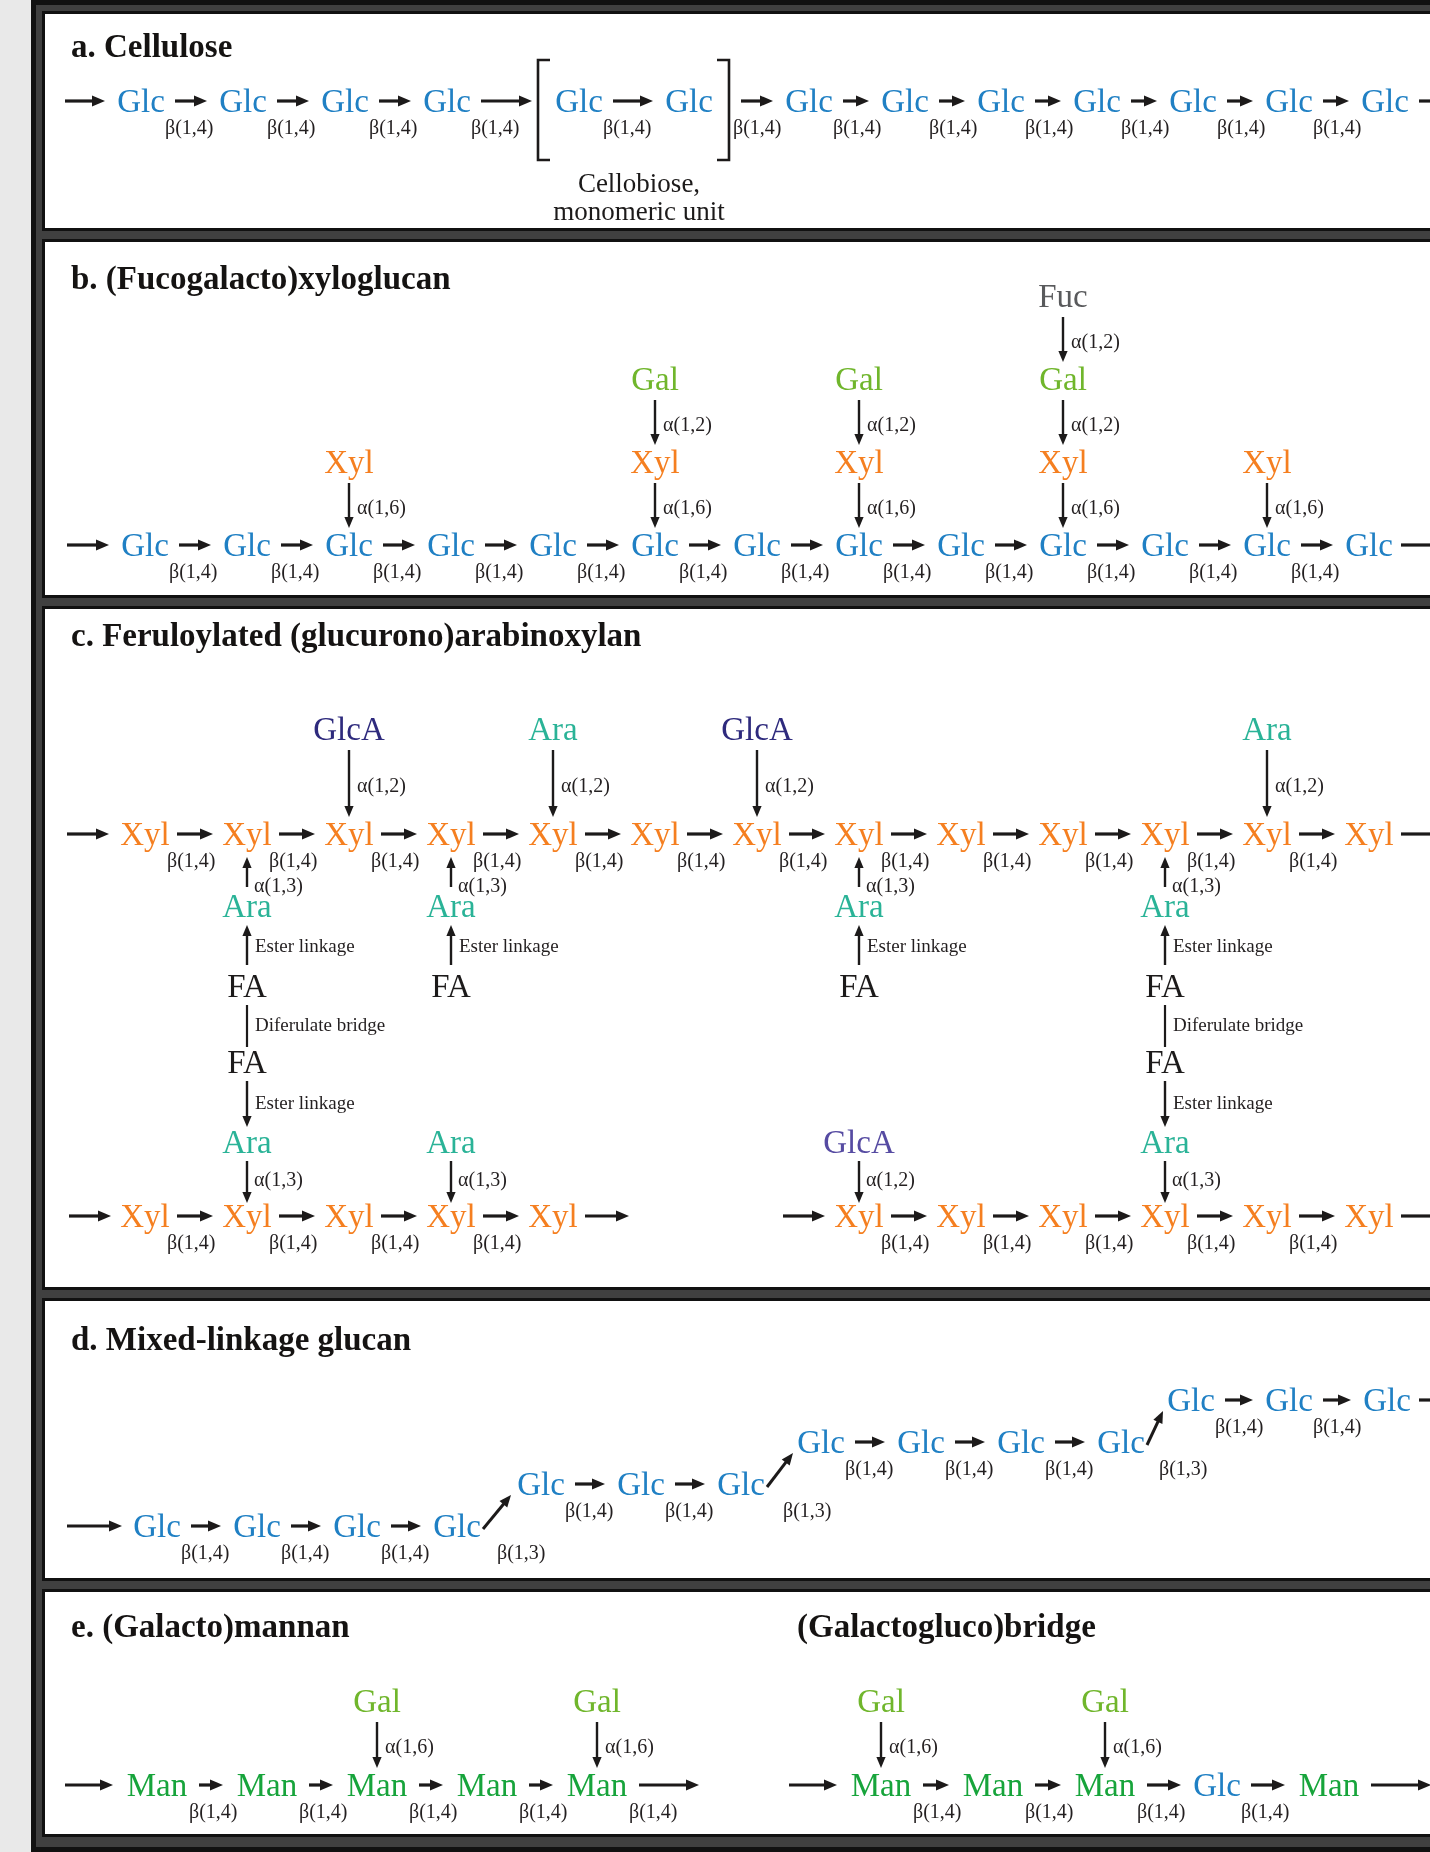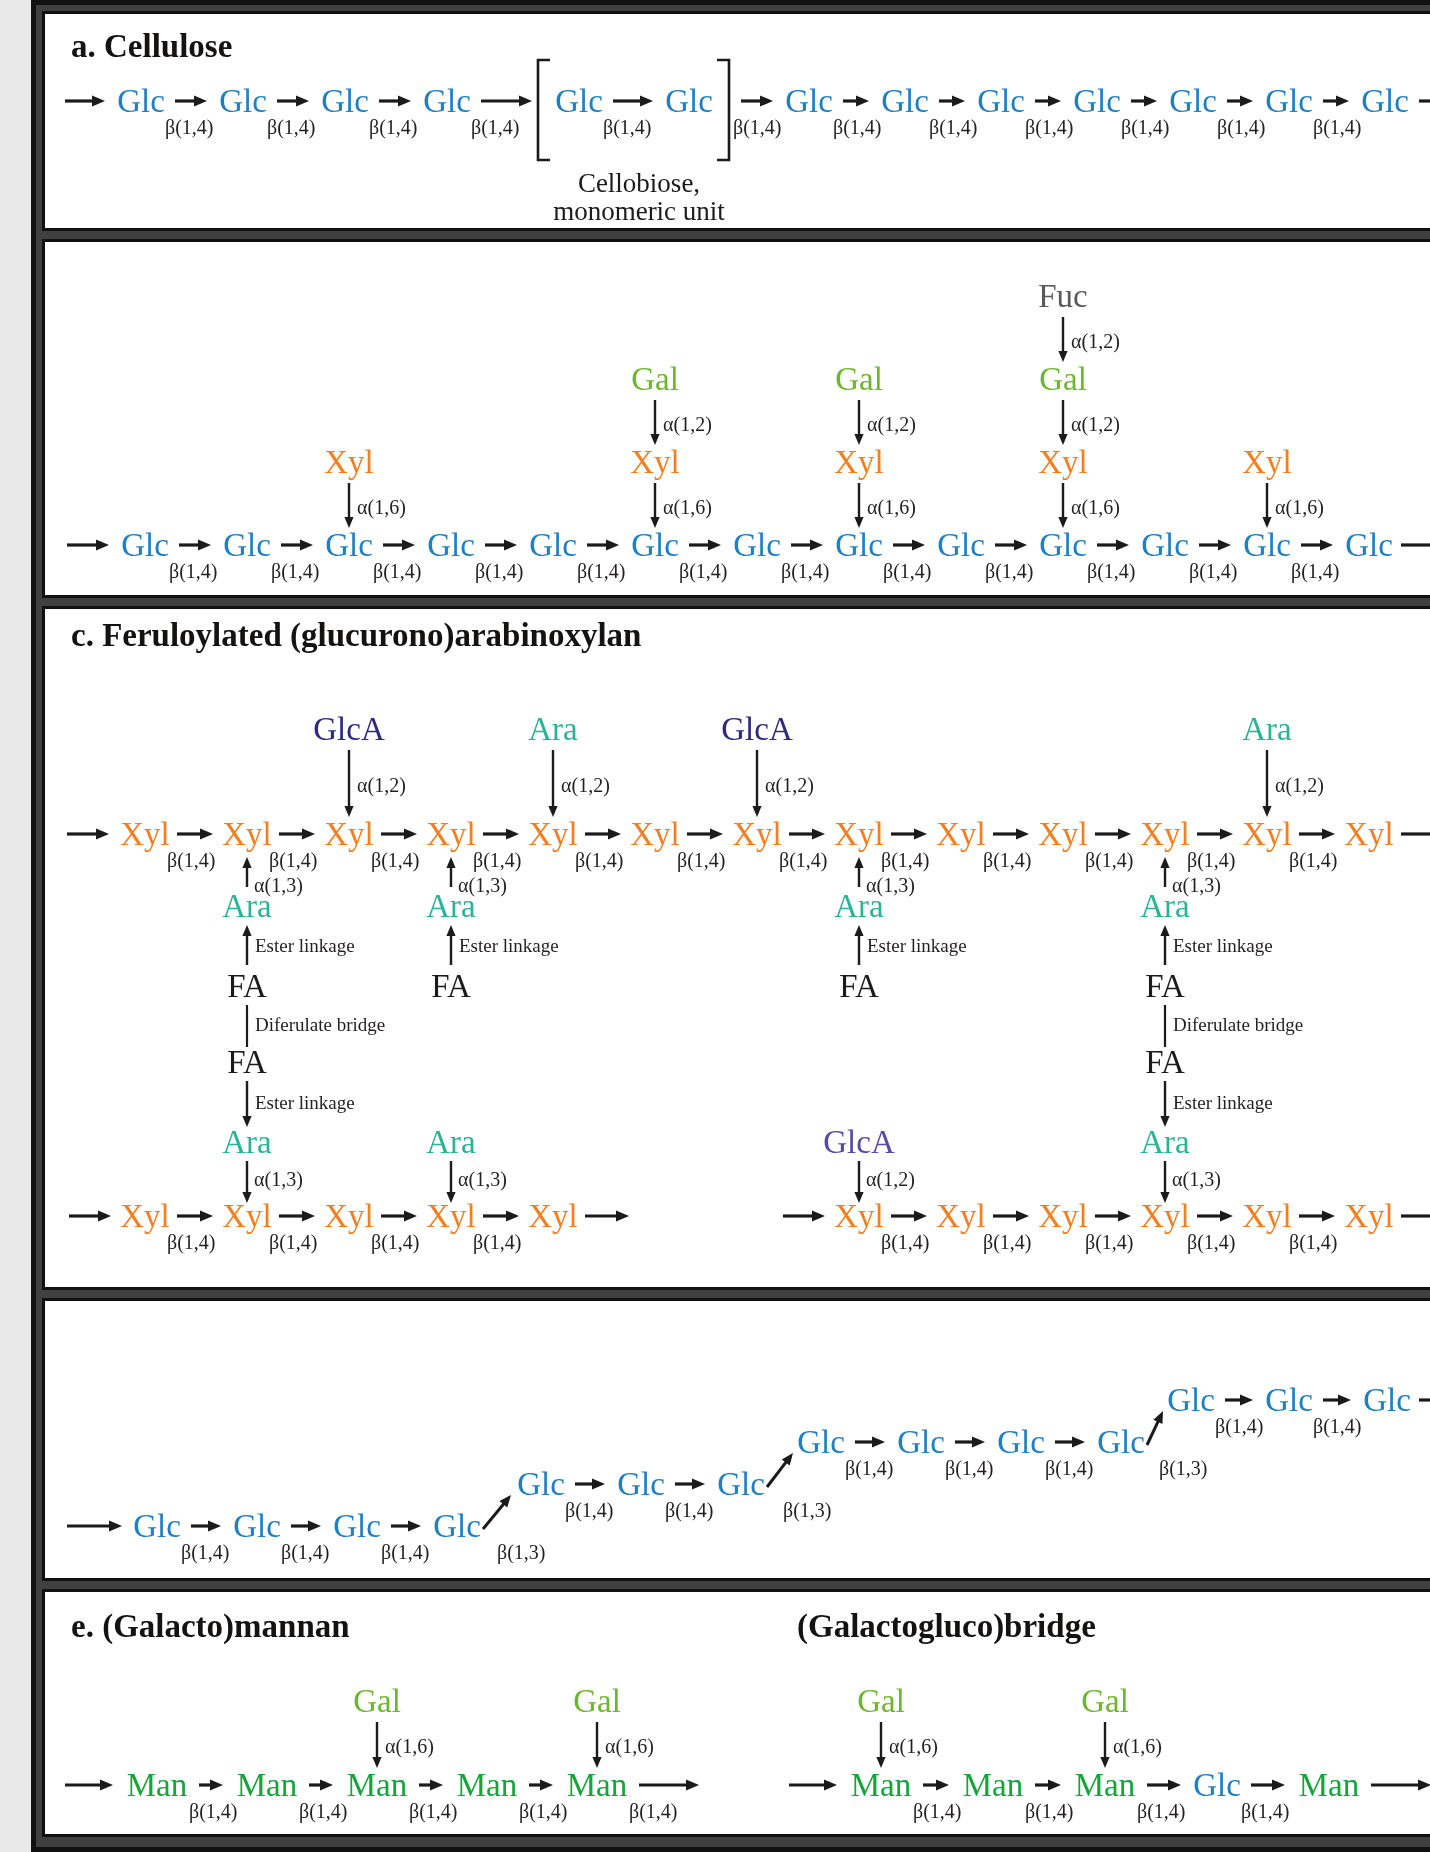--- a/index.html
+++ b/index.html
@@ -82,20 +82,21 @@
         <polygon points="60,87 47,92.5 47,81.5" fill="#1c1a1a"></polygon>
         <line x1="1374" y1="87" x2="1388" y2="87" stroke="#1c1a1a" stroke-width="3.2"></line>
         <polygon points="1398,87 1385,92.5 1385,81.5" fill="#1c1a1a"></polygon>
         <path d="M 505 46 L 493 46 L 493 146 L 505 146" fill="none" stroke="#1c1a1a" stroke-width="2.6"></path>
         <path d="M 672 46 L 684 46 L 684 146 L 672 146" fill="none" stroke="#1c1a1a" stroke-width="2.6"></path>
         <text x="594" y="178" text-anchor="middle" font-size="27" fill="#1c1a1a" font-weight="normal">Cellobiose,</text>
         <text x="594" y="206" text-anchor="middle" font-size="27" fill="#1c1a1a" font-weight="normal">monomeric unit</text>
       </svg>
     </section>
   <section class="panel" id="pb">
+    <div class="ptitle" style="top:18px">b. (Fucogalacto)xyloglucan</div>
   <svg viewBox="0 0 1402 353" width="100%" height="100%">
         <text x="100" y="314" text-anchor="middle" font-size="33" fill="#2080c4" font-weight="normal">Glc</text>
         <text x="202" y="314" text-anchor="middle" font-size="33" fill="#2080c4" font-weight="normal">Glc</text>
         <text x="304" y="314" text-anchor="middle" font-size="33" fill="#2080c4" font-weight="normal">Glc</text>
         <text x="406" y="314" text-anchor="middle" font-size="33" fill="#2080c4" font-weight="normal">Glc</text>
         <text x="508" y="314" text-anchor="middle" font-size="33" fill="#2080c4" font-weight="normal">Glc</text>
         <text x="610" y="314" text-anchor="middle" font-size="33" fill="#2080c4" font-weight="normal">Glc</text>
         <text x="712" y="314" text-anchor="middle" font-size="33" fill="#2080c4" font-weight="normal">Glc</text>
         <text x="814" y="314" text-anchor="middle" font-size="33" fill="#2080c4" font-weight="normal">Glc</text>
         <text x="916" y="314" text-anchor="middle" font-size="33" fill="#2080c4" font-weight="normal">Glc</text>
@@ -355,20 +356,21 @@
         <polygon points="780,607 767,612.5 767,601.5" fill="#1c1a1a"></polygon>
         <line x1="1356" y1="607" x2="1388" y2="607" stroke="#1c1a1a" stroke-width="3.2"></line>
         <polygon points="1398,607 1385,612.5 1385,601.5" fill="#1c1a1a"></polygon>
         <text x="814" y="544" text-anchor="middle" font-size="33" fill="#564ba2" font-weight="normal">GlcA</text>
         <line x1="814" y1="552" x2="814" y2="586" stroke="#1c1a1a" stroke-width="2.4"></line>
         <polygon points="814,594 809.4,583 818.6,583" fill="#1c1a1a"></polygon>
         <text x="821" y="577" text-anchor="start" font-size="20" fill="#231f20" font-weight="normal">α(1,2)</text>
       </svg>
     </section>
   <section class="panel" id="pd">
+    <div class="ptitle" style="top:20px">d. Mixed-linkage glucan</div>
   <svg viewBox="0 0 1402 277" width="100%" height="100%">
         <text x="112" y="236" text-anchor="middle" font-size="33" fill="#2080c4" font-weight="normal">Glc</text>
         <text x="212" y="236" text-anchor="middle" font-size="33" fill="#2080c4" font-weight="normal">Glc</text>
         <text x="312" y="236" text-anchor="middle" font-size="33" fill="#2080c4" font-weight="normal">Glc</text>
         <text x="412" y="236" text-anchor="middle" font-size="33" fill="#2080c4" font-weight="normal">Glc</text>
         <line x1="146" y1="225" x2="166" y2="225" stroke="#1c1a1a" stroke-width="3.2"></line>
         <polygon points="176,225 163,230.5 163,219.5" fill="#1c1a1a"></polygon>
         <text x="136" y="258" text-anchor="start" font-size="20" fill="#231f20" font-weight="normal">β(1,4)</text>
         <line x1="246" y1="225" x2="266" y2="225" stroke="#1c1a1a" stroke-width="3.2"></line>
         <polygon points="276,225 263,230.5 263,219.5" fill="#1c1a1a"></polygon>

